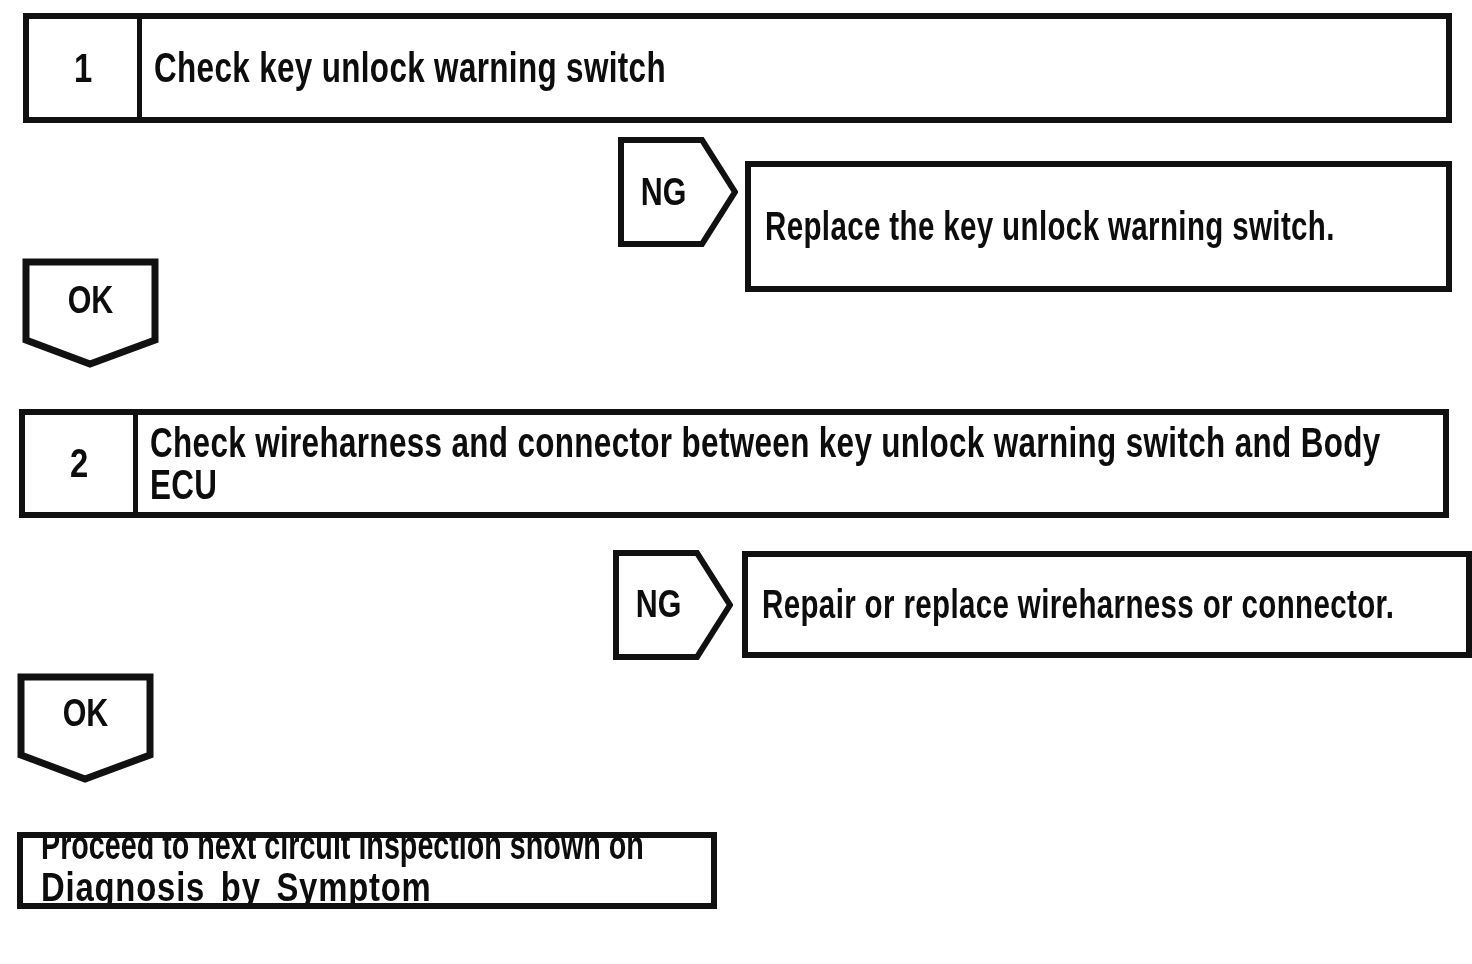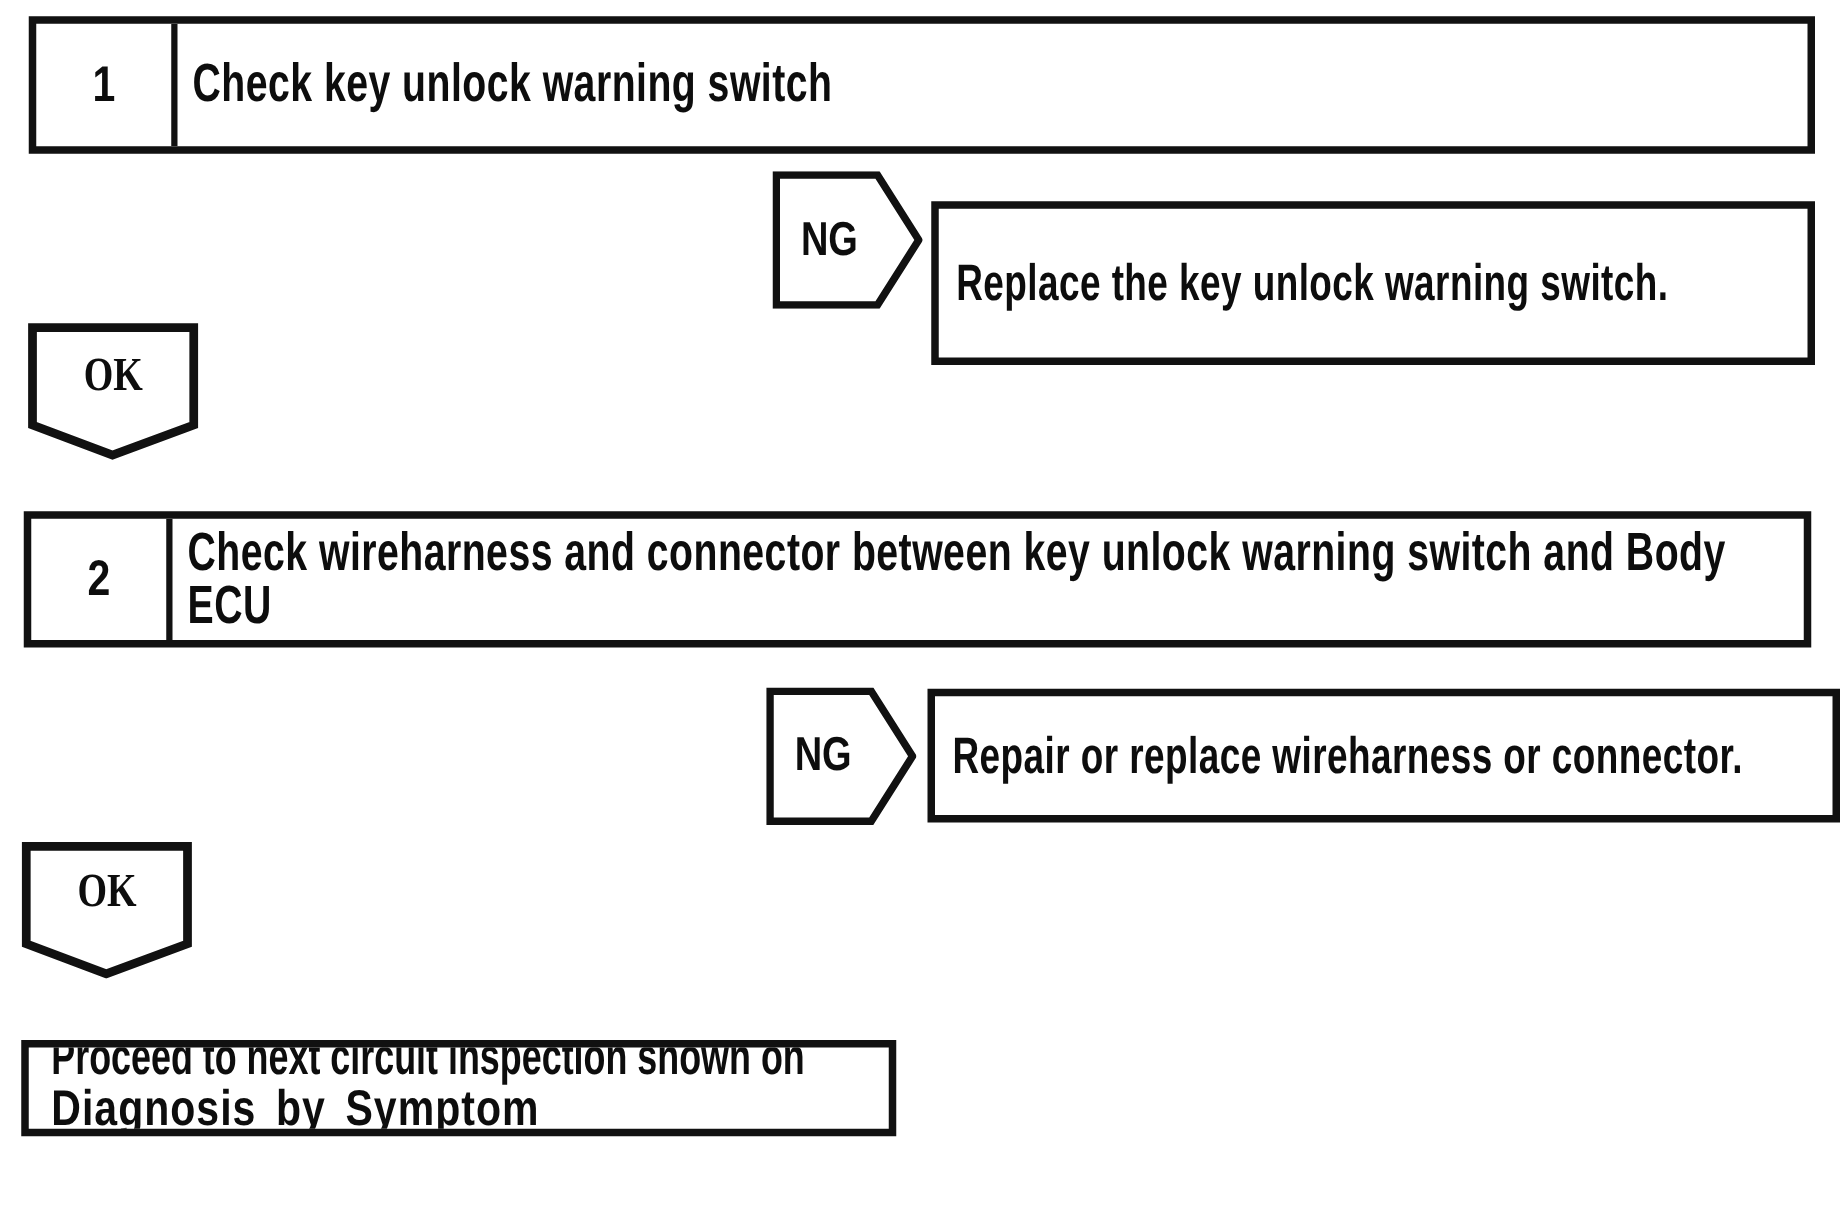--- a/index.html
+++ b/index.html
@@ -43,21 +43,21 @@
   }
 
   
   .pent { position:absolute;padding-left:14px; }
   .pent svg { position:absolute; inset:0; display:block; }
   .pent-label-wrap {
     position:absolute; inset:0; display:flex;
     align-items:center; justify-content:center;
   }
   .ng .pent-label-wrap { padding-right:30px; }
-  .ok .pent-label-wrap { padding-bottom:26px;font-family:Liberation Serif, serif; }
+  .ok .pent-label-wrap { padding-bottom:26px; }
   .pent-label {
     font-weight:bold; font-size:38px; display:inline-block;
     transform:scaleX(.8); transform-origin:50% 50%;
   }
 
   
   .terminal-cell { flex:1; display:flex; flex-direction:column;
     justify-content:center; padding:0 0 8px 18px; }
   .terminal-line1 {
     display:inline-block; white-space:nowrap; font-weight:bold; font-size:41px;

